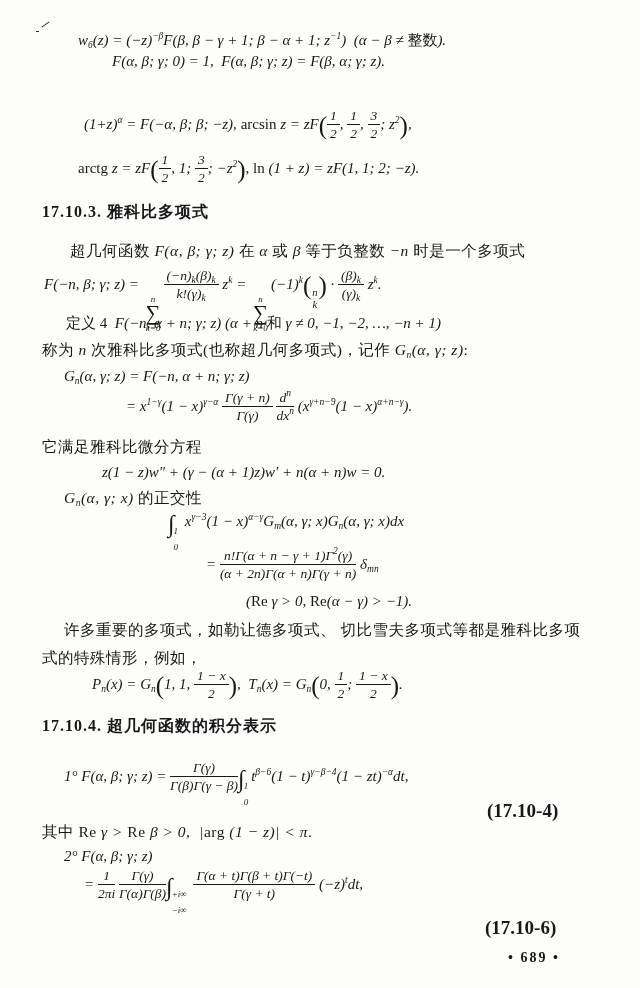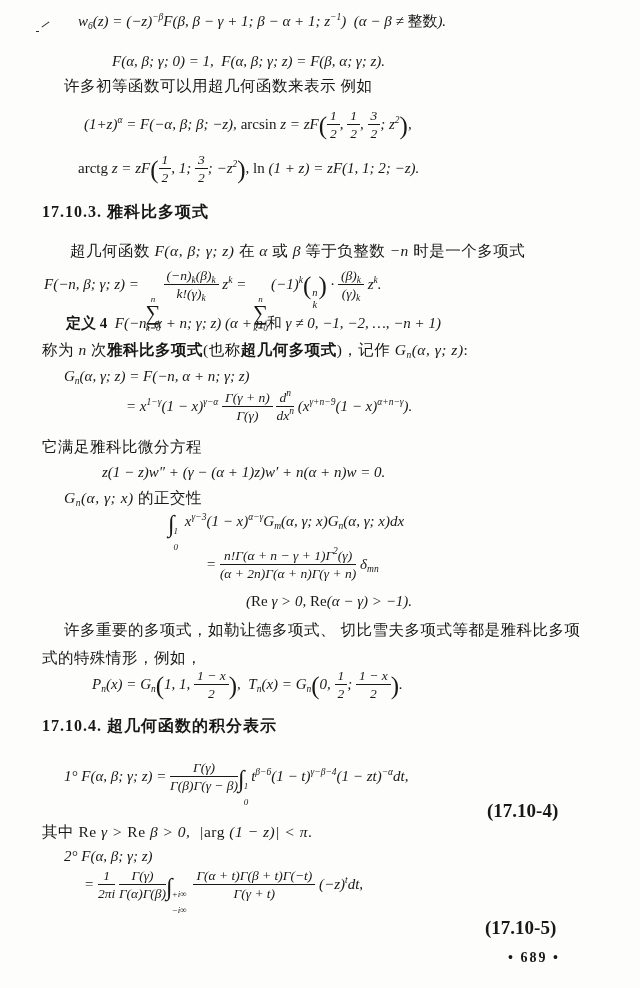--- a/index.html
+++ b/index.html
@@ -5,21 +5,21 @@
   html,body{margin:0;padding:0;background:#ffffff;}
   .page{
     position:relative;width:640px;height:988px;margin:0 auto;
     background:#fdfdfb;color:#181818;overflow:hidden;
     font-family:"Liberation Serif","DejaVu Serif",serif;
   }
   .line{position:absolute;white-space:nowrap;font-size:15px;line-height:1.25;}
   .math{font-style:italic;}
   .txt{font-size:15.5px;letter-spacing:0.5px;font-style:normal;}
   .rm{font-style:normal;}
-  b{font-weight:bold;}
+  b{font-weight:normal;}
   sup{font-size:9.5px;vertical-align:6px;line-height:0;}
   sub{font-size:9.5px;vertical-align:-3px;line-height:0;}
   .h{position:absolute;font-size:16px;font-weight:bold;letter-spacing:1px;white-space:nowrap;}
   
   .fr{display:inline-block;vertical-align:-9px;text-align:center;line-height:1.12;font-size:13.5px;}
   .fr>.nu{display:block;border-bottom:1.2px solid currentColor;padding:0 3px 1px;}
   .fr>.de{display:block;padding-top:1px;}
   
   .sm{display:inline-flex;flex-direction:column;align-items:center;vertical-align:-13px;line-height:1;margin:0 3px;}
   .sm>.t{font-size:9px;}
@@ -42,23 +42,22 @@
 </head>
 <body>
 
 <div class="page">
 
   <div class="mark">
       <span class="s1"></span>
       <span class="s2"></span>
     </div>
 
-  <div class="line math" style="top:12px;left:78px">w<sub>6</sub>(z) = (−z)<sup>−β</sup>F(β, β − γ + 1; β − α + 1; z<sup>−1</sup>)&nbsp;&nbsp;(α − β ≠ <span class="rm">整数</span>).</div>
+  <div class="line math" style="top:31px;left:78px">w<sub>6</sub>(z) = (−z)<sup>−β</sup>F(β, β − γ + 1; β − α + 1; z<sup>−1</sup>)&nbsp;&nbsp;(α − β ≠ <span class="rm">整数</span>).</div>
   <div class="line math" style="top:52px;left:112px">F(α, β; γ; 0) = 1,&nbsp; F(α, β; γ; z) = F(β, α; γ; z).</div>
-  <div class="line txt" style="top:76px;left:64px">许多初等函数可以用超几何函数来表示 例如</div>
   <div class="line math" style="top:108px;left:84px">(1+z)<sup>α</sup> = F(−α, β; β; −z), <span class="rm">arcsin</span> z = zF<span class="bp">(</span><span class="fr"><span class="nu">1</span><span class="de">2</span></span>, <span class="fr"><span class="nu">1</span><span class="de">2</span></span>, <span class="fr"><span class="nu">3</span><span class="de">2</span></span>; z<sup>2</sup><span class="bp">)</span>,</div>
   <div class="line math" style="top:152px;left:78px"><span class="rm">arctg</span> z = zF<span class="bp">(</span><span class="fr"><span class="nu">1</span><span class="de">2</span></span>, 1; <span class="fr"><span class="nu">3</span><span class="de">2</span></span>; −z<sup>2</sup><span class="bp">)</span>, <span class="rm">ln</span> (1 + z) = zF(1, 1; 2; −z).</div>
 
   <div class="h" style="top:202px;left:42px">17.10.3. 雅科比多项式</div>
   <div class="line txt" style="top:241px;left:70px">超几何函数 <span class="math">F(α, β; γ; z)</span> 在 <span class="math">α</span> 或 <span class="math">β</span> 等于负整数 <span class="math">−n</span> 时是一个多项式</div>
   <div class="line math" style="top:268px;left:44px">F(−n, β; γ; z) = <span class="sm">
         <span class="t">n</span>
         <span class="g">∑</span>
         <span class="b">k=0</span>
       </span><span class="fr"><span class="nu">(−n)<sub>k</sub>(β)<sub>k</sub></span><span class="de">k!(γ)<sub>k</sub></span></span> z<sup>k</sup> = <span class="sm">
@@ -91,17 +90,17 @@
         <span>1</span>
         <span>0</span>
       </span>t<sup>β−6</sup>(1 − t)<sup>γ−β−4</sup>(1 − zt)<sup>−α</sup>dt,</div>
   <div class="line eqnum" style="top:799px;left:487px">(17.10-4)</div>
   <div class="line txt" style="top:822px;left:42px">其中 <span class="math"><span class="rm">Re</span> γ &gt; <span class="rm">Re</span> β &gt; 0,&nbsp; |<span class="rm">arg</span> (1 − z)| &lt; π</span>.</div>
   <div class="line math" style="top:847px;left:64px">2° F(α, β; γ; z)</div>
   <div class="line math" style="top:868px;left:84px">= <span class="fr"><span class="nu">1</span><span class="de">2πi</span></span> <span class="fr"><span class="nu">Γ(γ)</span><span class="de">Γ(α)Γ(β)</span></span><span class="ing">∫</span><span class="inl">
         <span>+i∞</span>
         <span>−i∞</span>
       </span> <span class="fr"><span class="nu">Γ(α + t)Γ(β + t)Γ(−t)</span><span class="de">Γ(γ + t)</span></span> (−z)<sup>t</sup>dt,</div>
-  <div class="line eqnum" style="top:916px;left:485px">(17.10-5)</div>
+  <div class="line eqnum" style="top:916px;left:485px">(17.10-6)</div>
 
   <div class="pagenum" style="top:950px;left:508px">• 689 •</div>
 
 </div>
 
 </body></html>

